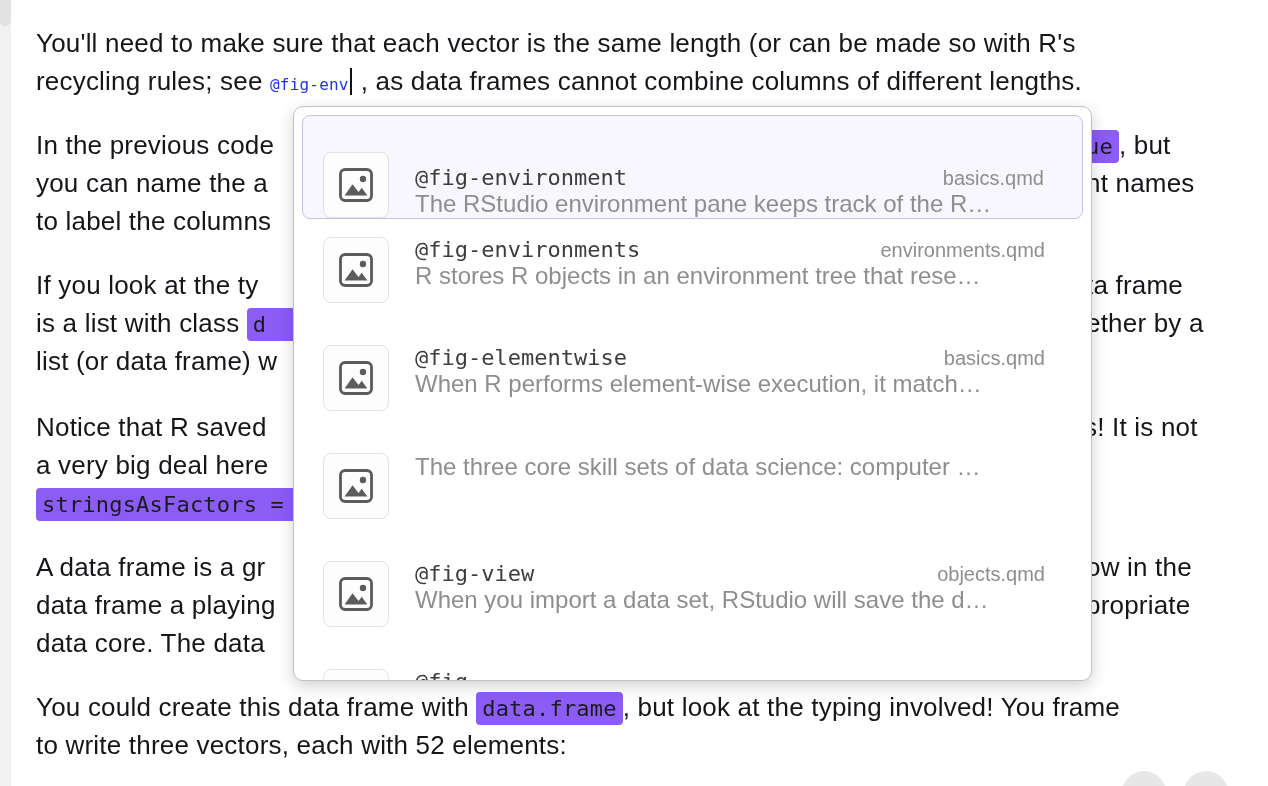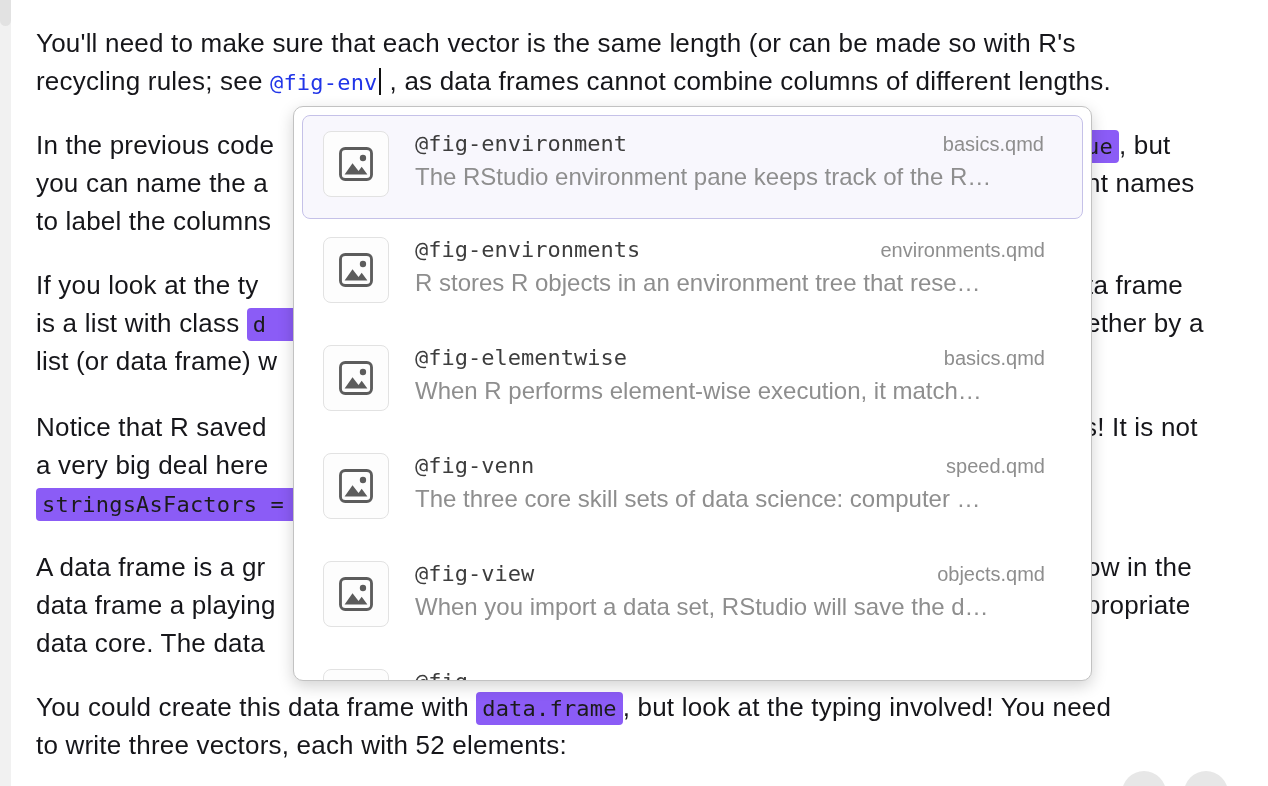--- a/index.html
+++ b/index.html
@@ -8,38 +8,38 @@
   
   .gutter{position:absolute;left:0;top:0;width:11px;height:786px;background:#f1f1f1;z-index:2;}
   .gutter-thumb{position:absolute;left:0;top:0;width:11px;height:26px;background:#e2e2e2;border-radius:0 0 6px 6px;}
   
   .line{position:absolute;left:36px;font-size:26px;line-height:38px;white-space:nowrap;
         letter-spacing:.2px;color:#16161a;z-index:1;}
   .frag{left:auto;}
   .code{font-family:"DejaVu Sans Mono",monospace;font-size:22px;background:#8b5cf6;
         border-radius:4px;padding:4px 6px;color:#1b1b1b;}
   .code.extend{padding-right:48px;}
-  .ref{font-family:"DejaVu Sans Mono",monospace;font-size:22px;color:#2135e8;}
+  .ref{font-family:"DejaVu Sans Mono",monospace;font-size:16px;color:#2135e8;}
   .cursor{display:inline-block;width:2px;height:27px;background:#111;margin:0 9px 0 1px;vertical-align:-5px;}
   
   .popup{position:absolute;left:293px;top:106px;width:799px;height:575px;box-sizing:border-box;
          background:#ffffff;border:1px solid #c2c2c2;border-radius:10px;
          box-shadow:0 5px 16px rgba(0,0,0,.18);overflow:hidden;padding-top:8px;z-index:10;}
   .sel-wrap{margin:0 8px;height:104px;box-sizing:border-box;border:1px solid #c5c1e8;
             background:#f8f7fd;border-radius:8px;}
   .pitem{height:108px;box-sizing:border-box;display:flex;align-items:flex-start;
          padding:18px 46px 0 29px;}
-  .sel-wrap .pitem{height:102px;padding-top:15px;padding-left:20px;padding-right:38px;}
+  .sel-wrap .pitem{height:102px;padding-top:15px;padding-left:20px;padding-right:38px;align-items:flex-end;}
   .thumb{width:64px;height:64px;flex:none;border:1px solid #e2e2e2;border-radius:8px;
          background:#fdfdfd;display:flex;align-items:center;justify-content:center;}
   .meta{flex:1;min-width:0;margin-left:26px;}
   .trow{display:flex;justify-content:space-between;align-items:baseline;}
   .plabel{font-family:"DejaVu Sans Mono",monospace;font-size:22px;color:#3d3d3d;white-space:nowrap;}
   .pfile{font-size:20px;color:#8e8e8e;white-space:nowrap;margin-left:20px;}
-  .pdesc{font-size:24px;color:#8e8e8e;margin-top:7px;white-space:nowrap;overflow:hidden;}
+  .pdesc{font-size:24px;color:#8e8e8e;white-space:nowrap;overflow:hidden;}
   
   .fab{position:absolute;width:44px;height:44px;border-radius:50%;background:#e7e7e7;top:771px;z-index:5;}
   .fab1{left:1122px;} .fab2{left:1184px;}
 </style>
 </head>
 <body>
 
 <div class="screen">
 
   <div class="gutter">
@@ -108,21 +108,21 @@
     <span>ow in the</span>
   </div>
   <div class="line frag" style="top:586px;left:1086px">
     <span>propriate</span>
   </div>
   <div class="line" style="top:624px">
     <span>data core. The data</span>
   </div>
 
   <div class="line" style="top:688px">
-    <span>You could create this data frame with </span><span class="code">data.frame</span><span>, but look at the typing involved! You need</span>
+    <span>You could create this data frame with </span><span class="code">data.frame</span><span>, but look at the typing involved! You frame</span>
   </div>
   <div class="line" style="top:726px">
     <span>to write three vectors, each with 52 elements:</span>
   </div>
 
   <div class="popup">
 
     <div class="sel-wrap">
       <div class="pitem">
         <div class="thumb">
@@ -178,24 +178,20 @@
 
     <div class="pitem">
       <div class="thumb">
         <svg width="38" height="38" viewBox="0 0 24 24">
           <rect x="2.2" y="2.2" width="19.6" height="19.6" rx="3" fill="none" stroke="#5c5c5c" stroke-width="1.8"></rect>
           <circle cx="16.4" cy="8.2" r="2" fill="#5c5c5c"></circle>
           <path d="M4.8 18.6 L9.8 11.6 L13.6 16.4 L15.6 13.8 L19.2 18.6 Z" fill="#5c5c5c"></path>
         </svg>
       </div>
       <div class="meta">
-        <div class="trow">
-          <span class="plabel">@fig-venn</span>
-          <span class="pfile">speed.qmd</span>
-        </div>
         <div class="pdesc">The three core skill sets of data science: computer …</div>
       </div>
     </div>
 
     <div class="pitem">
       <div class="thumb">
         <svg width="38" height="38" viewBox="0 0 24 24">
           <rect x="2.2" y="2.2" width="19.6" height="19.6" rx="3" fill="none" stroke="#5c5c5c" stroke-width="1.8"></rect>
           <circle cx="16.4" cy="8.2" r="2" fill="#5c5c5c"></circle>
           <path d="M4.8 18.6 L9.8 11.6 L13.6 16.4 L15.6 13.8 L19.2 18.6 Z" fill="#5c5c5c"></path>

